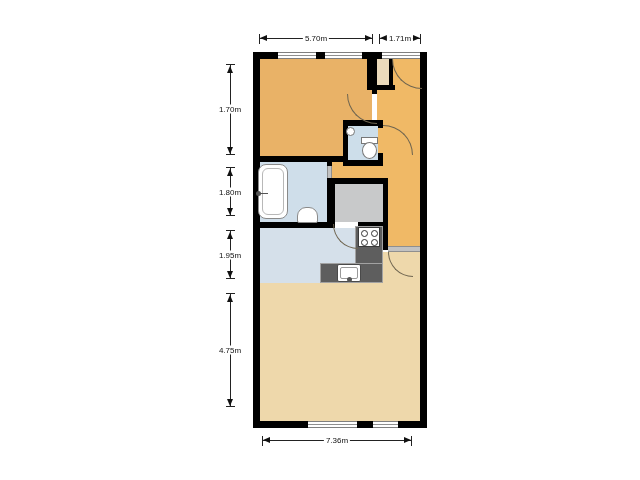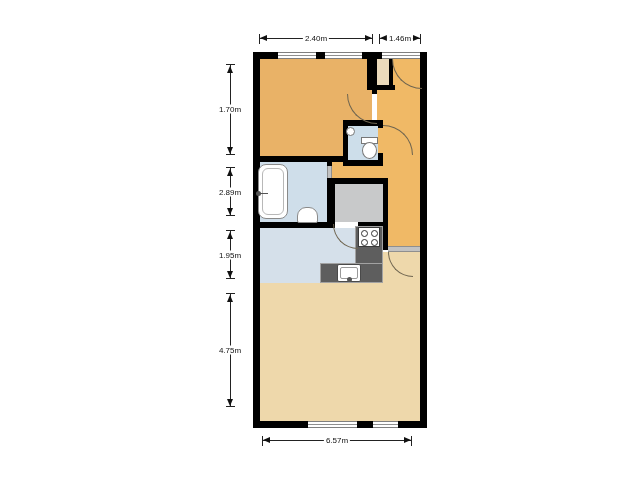--- a/index.html
+++ b/index.html
@@ -126,57 +126,57 @@
   <div class="room-label" style="left:294px;top:193px;">Badkamer</div>
   <div class="room-label" style="left:357px;top:200px;">CV / Berging</div>
   <div class="room-label" style="left:318px;top:257px;">Keuken</div>
   <div class="room-label" style="left:341px;top:352px;">Woonkamer</div>
 
   <div class="dim-line" style="left:259px;top:38px;width:114px;height:1px;"></div>
   <div class="tick" style="left:259px;top:34px;width:1px;height:10px;"></div>
   <div class="tick" style="left:372px;top:34px;width:1px;height:10px;"></div>
   <div class="arr left" style="left:260px;top:35px;"></div>
   <div class="arr right" style="left:365px;top:35px;"></div>
-  <div class="dim-label" style="left:316px;top:38px;">2.40m</div>
+  <div class="dim-label" style="left:316px;top:38px;">5.70m</div>
 
   <div class="dim-line" style="left:379px;top:38px;width:42px;height:1px;"></div>
   <div class="tick" style="left:379px;top:34px;width:1px;height:10px;"></div>
   <div class="tick" style="left:420px;top:34px;width:1px;height:10px;"></div>
   <div class="arr left" style="left:380px;top:35px;"></div>
   <div class="arr right" style="left:413px;top:35px;"></div>
-  <div class="dim-label" style="left:400px;top:38px;">1.46m</div>
+  <div class="dim-label" style="left:400px;top:38px;">1.71m</div>
 
   <div class="dim-line" style="left:230px;top:65px;width:1px;height:90px;"></div>
   <div class="tick" style="left:226px;top:64px;width:9px;height:1px;"></div>
   <div class="tick" style="left:226px;top:154px;width:9px;height:1px;"></div>
   <div class="arr up" style="left:227px;top:66px;"></div>
   <div class="arr down" style="left:227px;top:147px;"></div>
   <div class="dim-label" style="left:230px;top:109px;">1.70m</div>
 
   <div class="dim-line" style="left:230px;top:168px;width:1px;height:48px;"></div>
   <div class="tick" style="left:226px;top:167px;width:9px;height:1px;"></div>
   <div class="tick" style="left:226px;top:215px;width:9px;height:1px;"></div>
   <div class="arr up" style="left:227px;top:169px;"></div>
   <div class="arr down" style="left:227px;top:208px;"></div>
-  <div class="dim-label" style="left:230px;top:192px;">2.89m</div>
+  <div class="dim-label" style="left:230px;top:192px;">1.80m</div>
 
   <div class="dim-line" style="left:230px;top:231px;width:1px;height:48px;"></div>
   <div class="tick" style="left:226px;top:230px;width:9px;height:1px;"></div>
   <div class="tick" style="left:226px;top:278px;width:9px;height:1px;"></div>
   <div class="arr up" style="left:227px;top:232px;"></div>
   <div class="arr down" style="left:227px;top:271px;"></div>
   <div class="dim-label" style="left:230px;top:255px;">1.95m</div>
 
   <div class="dim-line" style="left:230px;top:294px;width:1px;height:113px;"></div>
   <div class="tick" style="left:226px;top:293px;width:9px;height:1px;"></div>
   <div class="tick" style="left:226px;top:406px;width:9px;height:1px;"></div>
   <div class="arr up" style="left:227px;top:295px;"></div>
   <div class="arr down" style="left:227px;top:399px;"></div>
   <div class="dim-label" style="left:230px;top:350px;">4.75m</div>
 
   <div class="dim-line" style="left:262px;top:440px;width:150px;height:1px;"></div>
   <div class="tick" style="left:262px;top:436px;width:1px;height:10px;"></div>
   <div class="tick" style="left:411px;top:436px;width:1px;height:10px;"></div>
   <div class="arr left" style="left:263px;top:437px;"></div>
   <div class="arr right" style="left:404px;top:437px;"></div>
-  <div class="dim-label" style="left:337px;top:440px;">6.57m</div>
+  <div class="dim-label" style="left:337px;top:440px;">7.36m</div>
 
 </div>
 
 </body></html>

